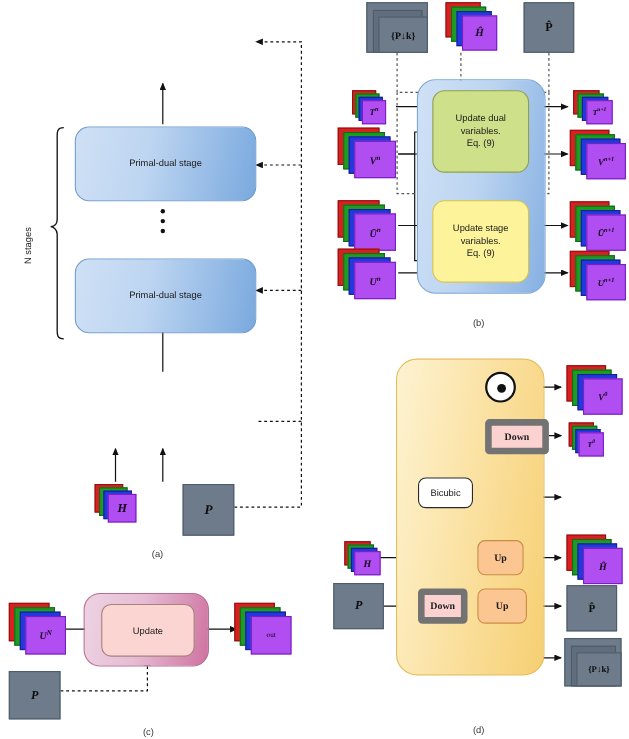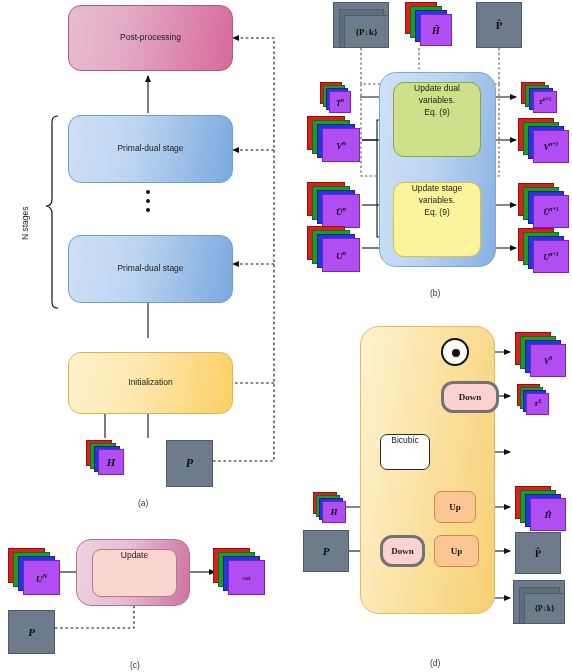--- a/index.html
+++ b/index.html
@@ -25,27 +25,27 @@
   
   .greenbox{background:#cfe08a;border:1px solid #8fa04e;border-radius:11px;}
   .ylwbox{background:#fcf39a;border:1px solid #d8c44a;border-radius:11px;}
   .bluecontainer{background:linear-gradient(100deg,#cfe1f6 0%,#bdd5f1 45%,#86b0e2 100%);
                  border:1px solid #7ea8d8;border-radius:17px;}
   .ylwcontainer{background:linear-gradient(100deg,#fdf3d2 0%,#fbe3a6 45%,#f6cf72 100%);
                 border:1px solid #e6bc58;border-radius:19px;}
   .pinkouter{background:linear-gradient(100deg,#edd3e2 0%,#e5bcd4 45%,#cf72a0 100%);
              border:1px solid #b96d94;border-radius:15px;}
   .pinkinner{background:#fbd5d2;border:1px solid #a9807c;border-radius:9px;}
-  .pinkop{background:#fbd2d0;border:3px solid #737373;border-radius:12px;}
+  .pinkop{background:#fbd2d0;border:6px solid #737373;border-radius:4px;}
   .orangeop{background:#fbc691;border:1px solid #c98d45;border-radius:7px;}
   .whiteop{background:#ffffff;border:1.6px solid #2a2a2a;border-radius:7px;}
 
   .opLbl{display:flex;align-items:center;justify-content:center;
          font-family:"Liberation Serif",serif;font-weight:bold;font-size:9px;}
-  .opLblS{display:flex;align-items:flex-start;justify-content:center;font-size:8.5px;}
+  .opLblS{display:flex;align-items:center;justify-content:center;font-size:8.5px;}
 
   
   .grayblk{background:#6d7b8a;border:1px solid #4e5b68;
            display:flex;align-items:center;justify-content:center;}
   .grayblk span{font-family:"Liberation Serif",serif;font-style:italic;
                 font-weight:bold;color:#0d0d0d;}
 
   
   .stack{position:absolute;}
   .stack .sh{position:absolute;box-sizing:border-box;}
@@ -155,41 +155,35 @@
 
       <line x1="480" y1="551" x2="510" y2="551" marker-end="url(#ah)"></line>
 
       <path d="M403,551 L403,598 L510,598" marker-end="url(#ah)"></path>
     </g>
     <g stroke="#777" fill="none" stroke-width="1.1" stroke-dasharray="2.4,2.4">
       <path d="M452,528 L452,576"></path>
     </g>
   </svg>
 
-  <div class="abs rbox pink-grad" style="left:68px;top:5px;width:165px;height:66px;">
-    <span>Post-processing</span>
-  </div>
 
   <div class="abs rbox blue-grad" style="left:68px;top:115px;width:165px;height:68px;">
     <span style="max-width:90px;">Primal-dual stage</span>
   </div>
 
   <div class="dots" style="left:146px;top:190px;">
     <i></i>
       <i></i>
       <i></i>
   </div>
 
   <div class="abs rbox blue-grad" style="left:68px;top:235px;width:165px;height:68px;">
     <span style="max-width:90px;">Primal-dual stage</span>
   </div>
 
-  <div class="abs rbox yellow-grad" style="left:68px;top:352px;width:165px;height:62px;">
-    <span>Initialization</span>
-  </div>
 
   <svg class="layer">
     <path d="M58,116 C51,116 52,121 52,127 L52,199 C52,205 48,206 46,206
              C48,206 52,208 52,213 L52,297 C52,303 51,308 58,308" fill="none" stroke="#111" stroke-width="1.2"></path>
   </svg>
   <div class="nstages" style="left:20px;top:240px;">N stages</div>
 
   <div class="stack" style="left:86px;top:440px;width:40px;height:38px;">
     <div class="sh r" style="left:0px;top:0px;width:26px;height:26px;"></div>
     <div class="sh g" style="left:4px;top:3px;width:26px;height:26px;"></div>
@@ -352,21 +346,21 @@
 
   <div class="abs" style="left:441px;top:338px;width:28px;height:28px;border-radius:50%;
               background:#fff;border:2.2px solid #111;">
     <div class="abs" style="left:9px;top:9px;width:8px;height:8px;border-radius:50%;background:#111;"></div>
   </div>
 
   <div class="abs pinkop opLbl" style="left:441px;top:381px;width:58px;height:32px;">
     <span>Down</span>
   </div>
 
-  <div class="abs whiteop opLblS" style="left:380px;top:434px;width:50px;height:36px;">
+  <div class="abs whiteop opLblS" style="left:380px;top:434px;width:50px;height:28px;">
     <span>Bicubic</span>
   </div>
 
   <div class="abs orangeop opLbl" style="left:434px;top:491px;width:42px;height:32px;">
     <span>Up</span>
   </div>
 
   <div class="abs pinkop opLbl" style="left:380px;top:535px;width:45px;height:32px;">
     <span>Down</span>
   </div>

